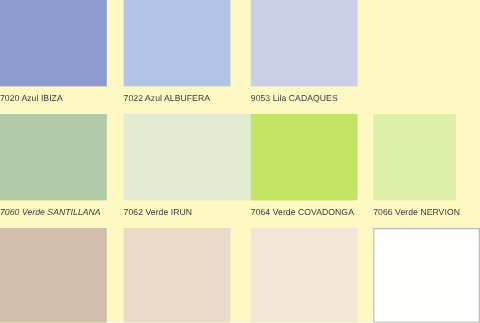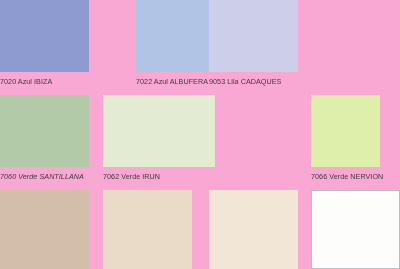--- a/index.html
+++ b/index.html
@@ -11,21 +11,21 @@
   body {
     width: 400px;
     height: 269px;
     overflow: hidden;
     font-family: "Liberation Sans", sans-serif;
   }
   #swatch-chart {
     position: relative;
     width: 400px;
     height: 269px;
-    background: #f9a8d4;
+    background: #fef9c3;
   }
   .swatch-row {
     position: absolute;
     left: 0;
     width: 400px;
   }
   .swatch-cell {
     position: absolute;
     top: 0;
   }
@@ -50,37 +50,41 @@
 </style>
 </head>
 <body>
 
 <div id="swatch-chart">
     <div class="swatch-row" style="top: 0px; height: 90px;">
       <div class="swatch-cell" style="left: 0px; width: 89px;">
         <div class="swatch-chip" title="7020 Azul IBIZA" style="height: 72px; background: rgb(141, 155, 209);"></div>
         <div class="swatch-label" style="top: 77px;">7020 Azul IBIZA</div>
       </div>
-      <div class="swatch-cell" style="left: 103px; width: 89px; margin-left: 33px;">
+      <div class="swatch-cell" style="left: 103px; width: 89px;">
         <div class="swatch-chip" title="7022 Azul ALBUFERA" style="height: 72px; background: rgb(178, 196, 230);"></div>
         <div class="swatch-label" style="top: 77px;">7022 Azul ALBUFERA</div>
       </div>
       <div class="swatch-cell" style="left: 209px; width: 89px;">
         <div class="swatch-chip" title="7024 Lila CADAQUES" style="height: 72px; background: rgb(204, 206, 234);"></div>
         <div class="swatch-label" style="top: 77px;">9053 Lila CADAQUES</div>
       </div>
     </div>
     <div class="swatch-row" style="top: 95px; height: 90px;">
       <div class="swatch-cell" style="left: 0px; width: 89px; font-style: italic;">
         <div class="swatch-chip" title="7060 Verde SANTILLANA" style="height: 72px; background: rgb(179, 202, 168);"></div>
         <div class="swatch-label" style="top: 77px;">7060 Verde SANTILLANA</div>
       </div>
       <div class="swatch-cell" style="left: 103px; width: 112px;">
         <div class="swatch-chip" title="7062 Verde IRUN" style="height: 72px; background: rgb(227, 235, 211);"></div>
         <div class="swatch-label" style="top: 77px;">7062 Verde IRUN</div>
+      </div>
+      <div class="swatch-cell" style="left: 209px; width: 89px;">
+        <div class="swatch-chip" title="7064 Verde COVADONGA" style="height: 72px; background: rgb(195, 228, 100);"></div>
+        <div class="swatch-label" style="top: 77px;">7064 Verde COVADONGA</div>
       </div>
       <div class="swatch-cell" style="left: 311px; width: 69px;">
         <div class="swatch-chip" title="7066 Verde NERVION" style="height: 72px; background: rgb(221, 239, 169);"></div>
         <div class="swatch-label" style="top: 77px;">7066 Verde NERVION</div>
       </div>
     </div>
     <div class="swatch-row" style="top: 190px; height: 97px;">
       <div class="swatch-cell" style="left: 0px; width: 89px;">
         <div class="swatch-chip" title="" style="height: 79px; background: rgb(211, 189, 171);"></div>
       </div>

